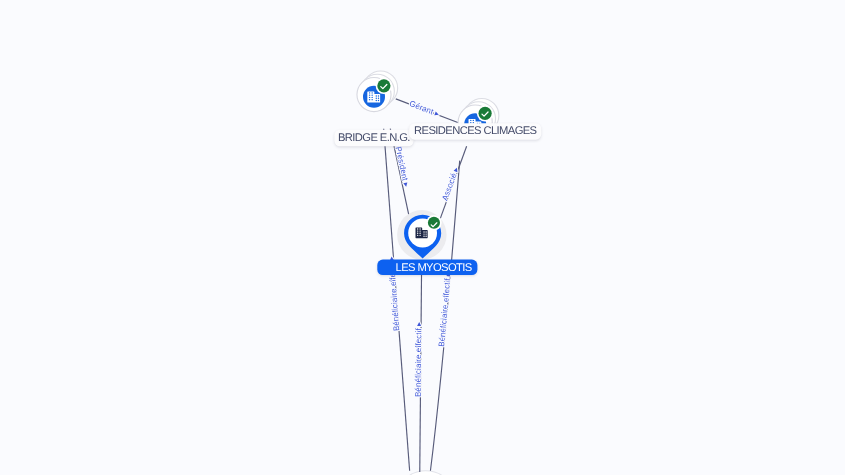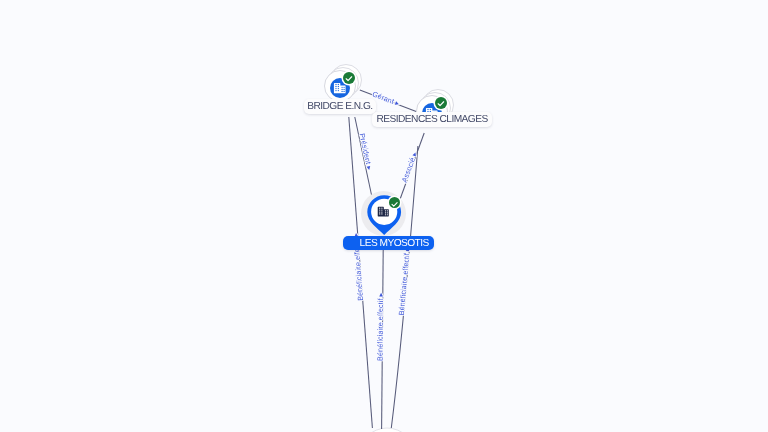--- a/index.html
+++ b/index.html
@@ -111,21 +111,21 @@
             <circle cx="16.9" cy="16.1" r="0.78"></circle>
       </g>
     </svg>
   </div>
   <div class="badge" style="left:22.5px;top:10px;width:12px;height:12px;">
     <svg viewBox="0 0 14 14" width="12" height="12">
       <path d="M3.7 6.7 L5.9 8.8 L10.1 4.4" fill="none" stroke="#fff" stroke-width="1.35" stroke-linecap="round" stroke-linejoin="round"></path>
     </svg>
   </div>
 </div>
-<div class="nlabel" style="left:303.5px;top:99px;width:71.8px;height:15px;font-size:10.2px;letter-spacing:-0.55px;">BRIDGE E.N.G.</div>
+<div class="nlabel" style="left:303.5px;top:118px;width:71.8px;height:15px;font-size:10.2px;letter-spacing:-0.55px;">BRIDGE E.N.G.</div>
 
 <div class="nodewrap" style="left:412px;top:86.5px;width:48px;height:48px;">
   <div class="stack" style="left:9.6px;top:2px;width:32px;height:32px;"></div>
   <div class="stack" style="left:6.6px;top:5px;width:32px;height:32px;"></div>
   <div class="mainc" style="left:3.6px;top:8px;width:32px;height:32px;"></div>
   <div class="iconc" style="left:9.5px;top:16px;width:20px;height:20px;">
     <svg viewBox="0 0 24 24" width="20" height="20">
       <path d="M5.3 6.1 h6.5 a0.6 0.6 0 0 1 0.6 0.6 v2.3 h5.7 a0.6 0.6 0 0 1 0.6 0.6 v8.1 a0.6 0.6 0 0 1 -0.6 0.6 h-12.8 a0.6 0.6 0 0 1 -0.6 -0.6 v-11 a0.6 0.6 0 0 1 0.6 -0.6 z" fill="#ffffff"></path>
       <g fill="#1666e0">
         <circle cx="7.2" cy="7.75" r="0.78"></circle>

